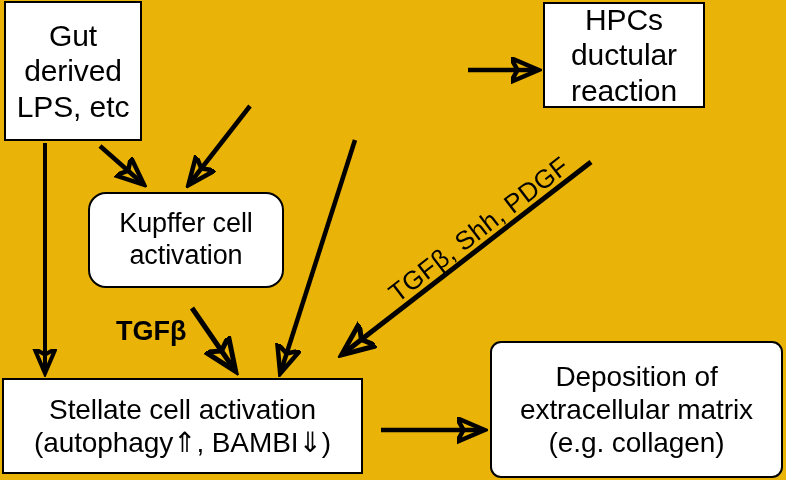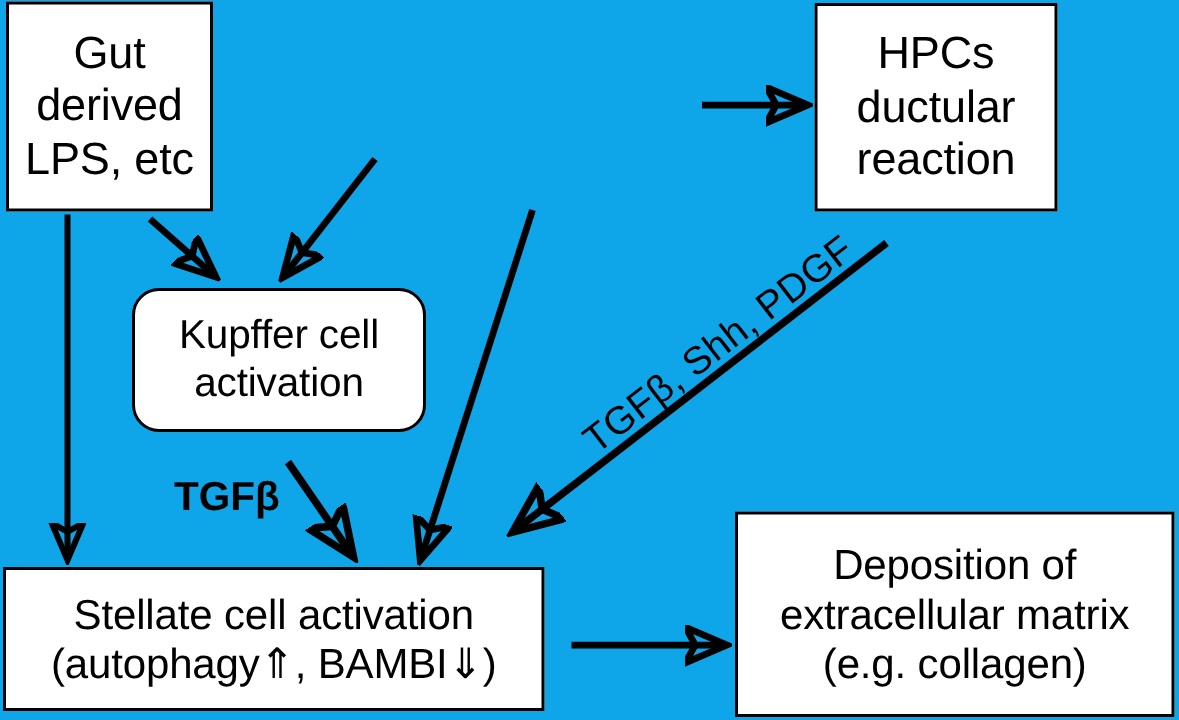--- a/index.html
+++ b/index.html
@@ -8,21 +8,21 @@
     background: #ffffff;
   }
   body {
     font-family: "Liberation Sans", sans-serif;
     color: #000000;
   }
   #canvas {
     position: relative;
     width: 786px;
     height: 480px;
-    background: #0ea5e9;
+    background: #eab308;
     overflow: hidden;
   }
   .node {
     position: absolute;
     box-sizing: border-box;
     border: 2.5px solid #000000;
     background: #ffffff;
     display: flex;
     flex-direction: column;
     align-items: center;
@@ -32,24 +32,24 @@
     letter-spacing: -0.1px;
   }
   .node .line {
     display: block;
     white-space: nowrap;
   }
 
   
   #node-gut        { left: 4px;   top: 1px;   width: 138px; height: 140px; font-size: 30px; }
   #node-hepatocyte { left: 258px; top: 2px;   width: 196px; height: 137px; font-size: 30px; }
-  #node-hpcs       { left: 543px; top: 2px;   width: 162px; height: 139px; font-size: 30px; }
+  #node-hpcs       { left: 543px; top: 2px;   width: 162px; height: 106px; font-size: 30px; }
   #node-kupffer    { left: 88px;  top: 192px; width: 196px; height: 96px;  font-size: 27px; border-radius: 18px; }
   #node-stellate   { left: 2px;   top: 378px; width: 361px; height: 96px;  font-size: 28px; }
-  #node-deposition { left: 490px; top: 341px; width: 293px; height: 137px; font-size: 28px; }
+  #node-deposition { left: 490px; top: 341px; width: 293px; height: 137px; font-size: 28px; border-radius: 11px; }
 
   .freelabel {
     position: absolute;
     white-space: nowrap;
     font-size: 27px;
     line-height: 1;
   }
   #label-tgfb-kupffer { left: 116px; top: 318px; font-weight: bold; }
 
   #label-tgfb-shh-pdgf {

